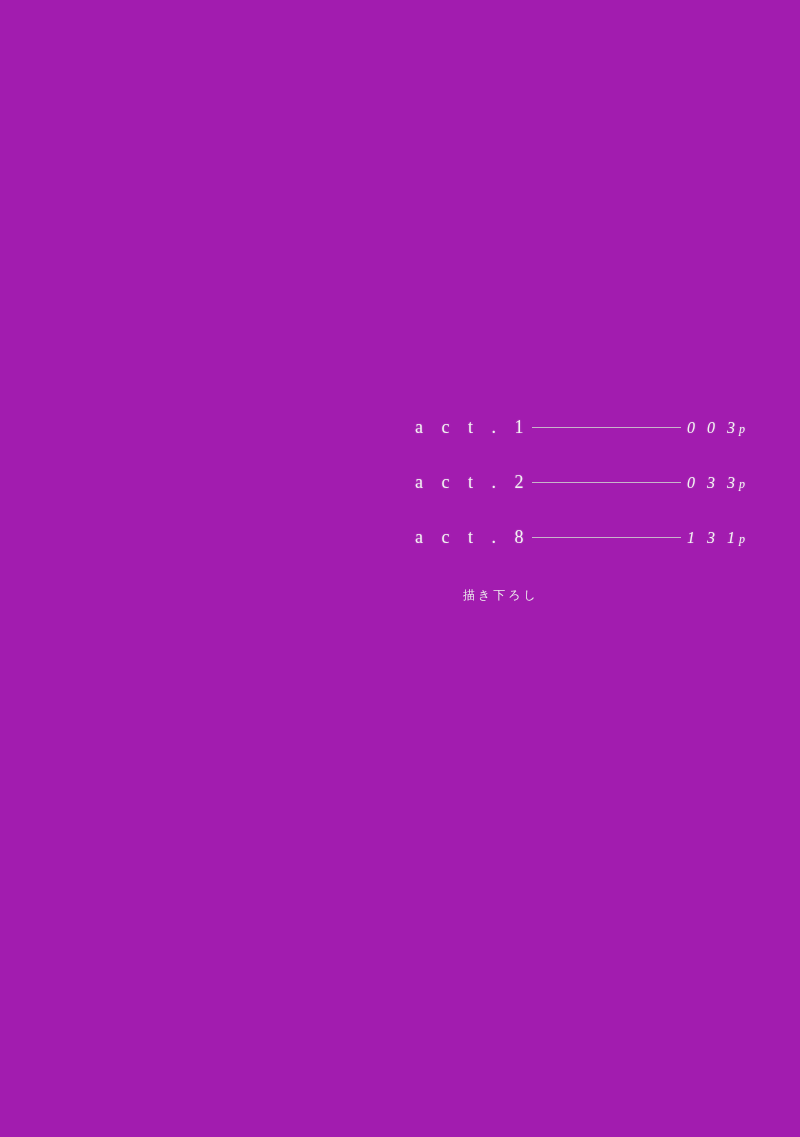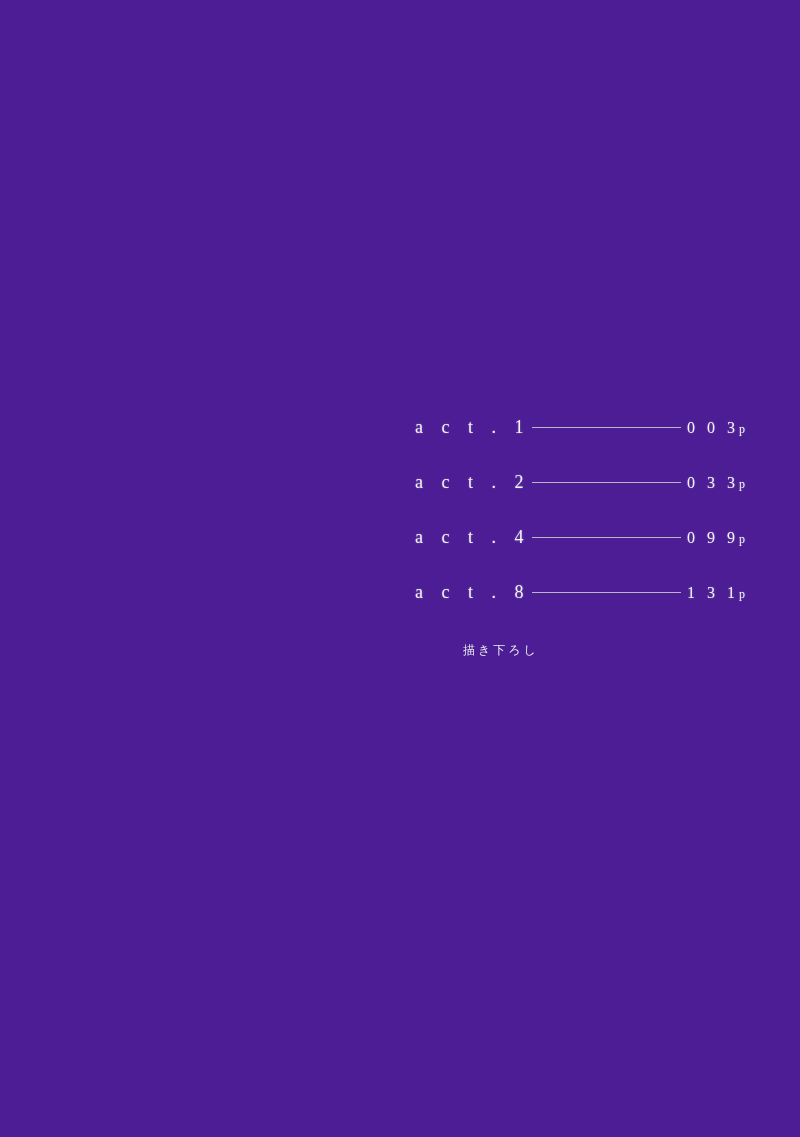--- a/index.html
+++ b/index.html
@@ -11,21 +11,21 @@
     width: 800px;
     height: 1137px;
     overflow: hidden;
     font-family: "Liberation Serif", serif;
     color: #ffffff;
   }
   .page {
     position: relative;
     width: 800px;
     height: 1137px;
-    background: #4c1d95;
+    background: #a21caf;
   }
   .toc {
     position: absolute;
     left: 415px;
     top: 400px;
     width: 330px;
   }
   .toc-row {
     display: flex;
     align-items: center;
@@ -47,20 +47,21 @@
     min-width: 20px;
     opacity: 0.85;
   }
   .page-num {
     font-family: "Liberation Serif", serif;
     font-size: 16px;
     letter-spacing: 4px;
     color: #f2f2f2;
     white-space: nowrap;
     text-shadow: 0 0 2px rgba(255,255,255,0.3);
+    font-style: italic;
   }
   .page-num .unit {
     font-size: 12px;
     letter-spacing: 0px;
   }
   .bonus {
     margin-top: 22px;
   }
   .bonus-kicker {
     font-family: "DejaVu Sans", sans-serif;
@@ -100,25 +101,20 @@
       <span class="page-num"><span>0 0 3</span><span class="unit">p</span></span>
     </div>
 
     <div class="toc-row">
       <span class="act-label">a c t . 2</span>
       <span class="leader"></span>
       <span class="page-num"><span>0 3 3</span><span class="unit">p</span></span>
     </div>
 
 
-    <div class="toc-row">
-      <span class="act-label">a c t . 4</span>
-      <span class="leader"></span>
-      <span class="page-num"><span>0 9 9</span><span class="unit">p</span></span>
-    </div>
 
     <div class="toc-row">
       <span class="act-label">a c t . 8</span>
       <span class="leader"></span>
       <span class="page-num"><span>1 3 1</span><span class="unit">p</span></span>
     </div>
 
     <div class="bonus">
       <div class="bonus-kicker">描き下ろし</div>
     </div>

